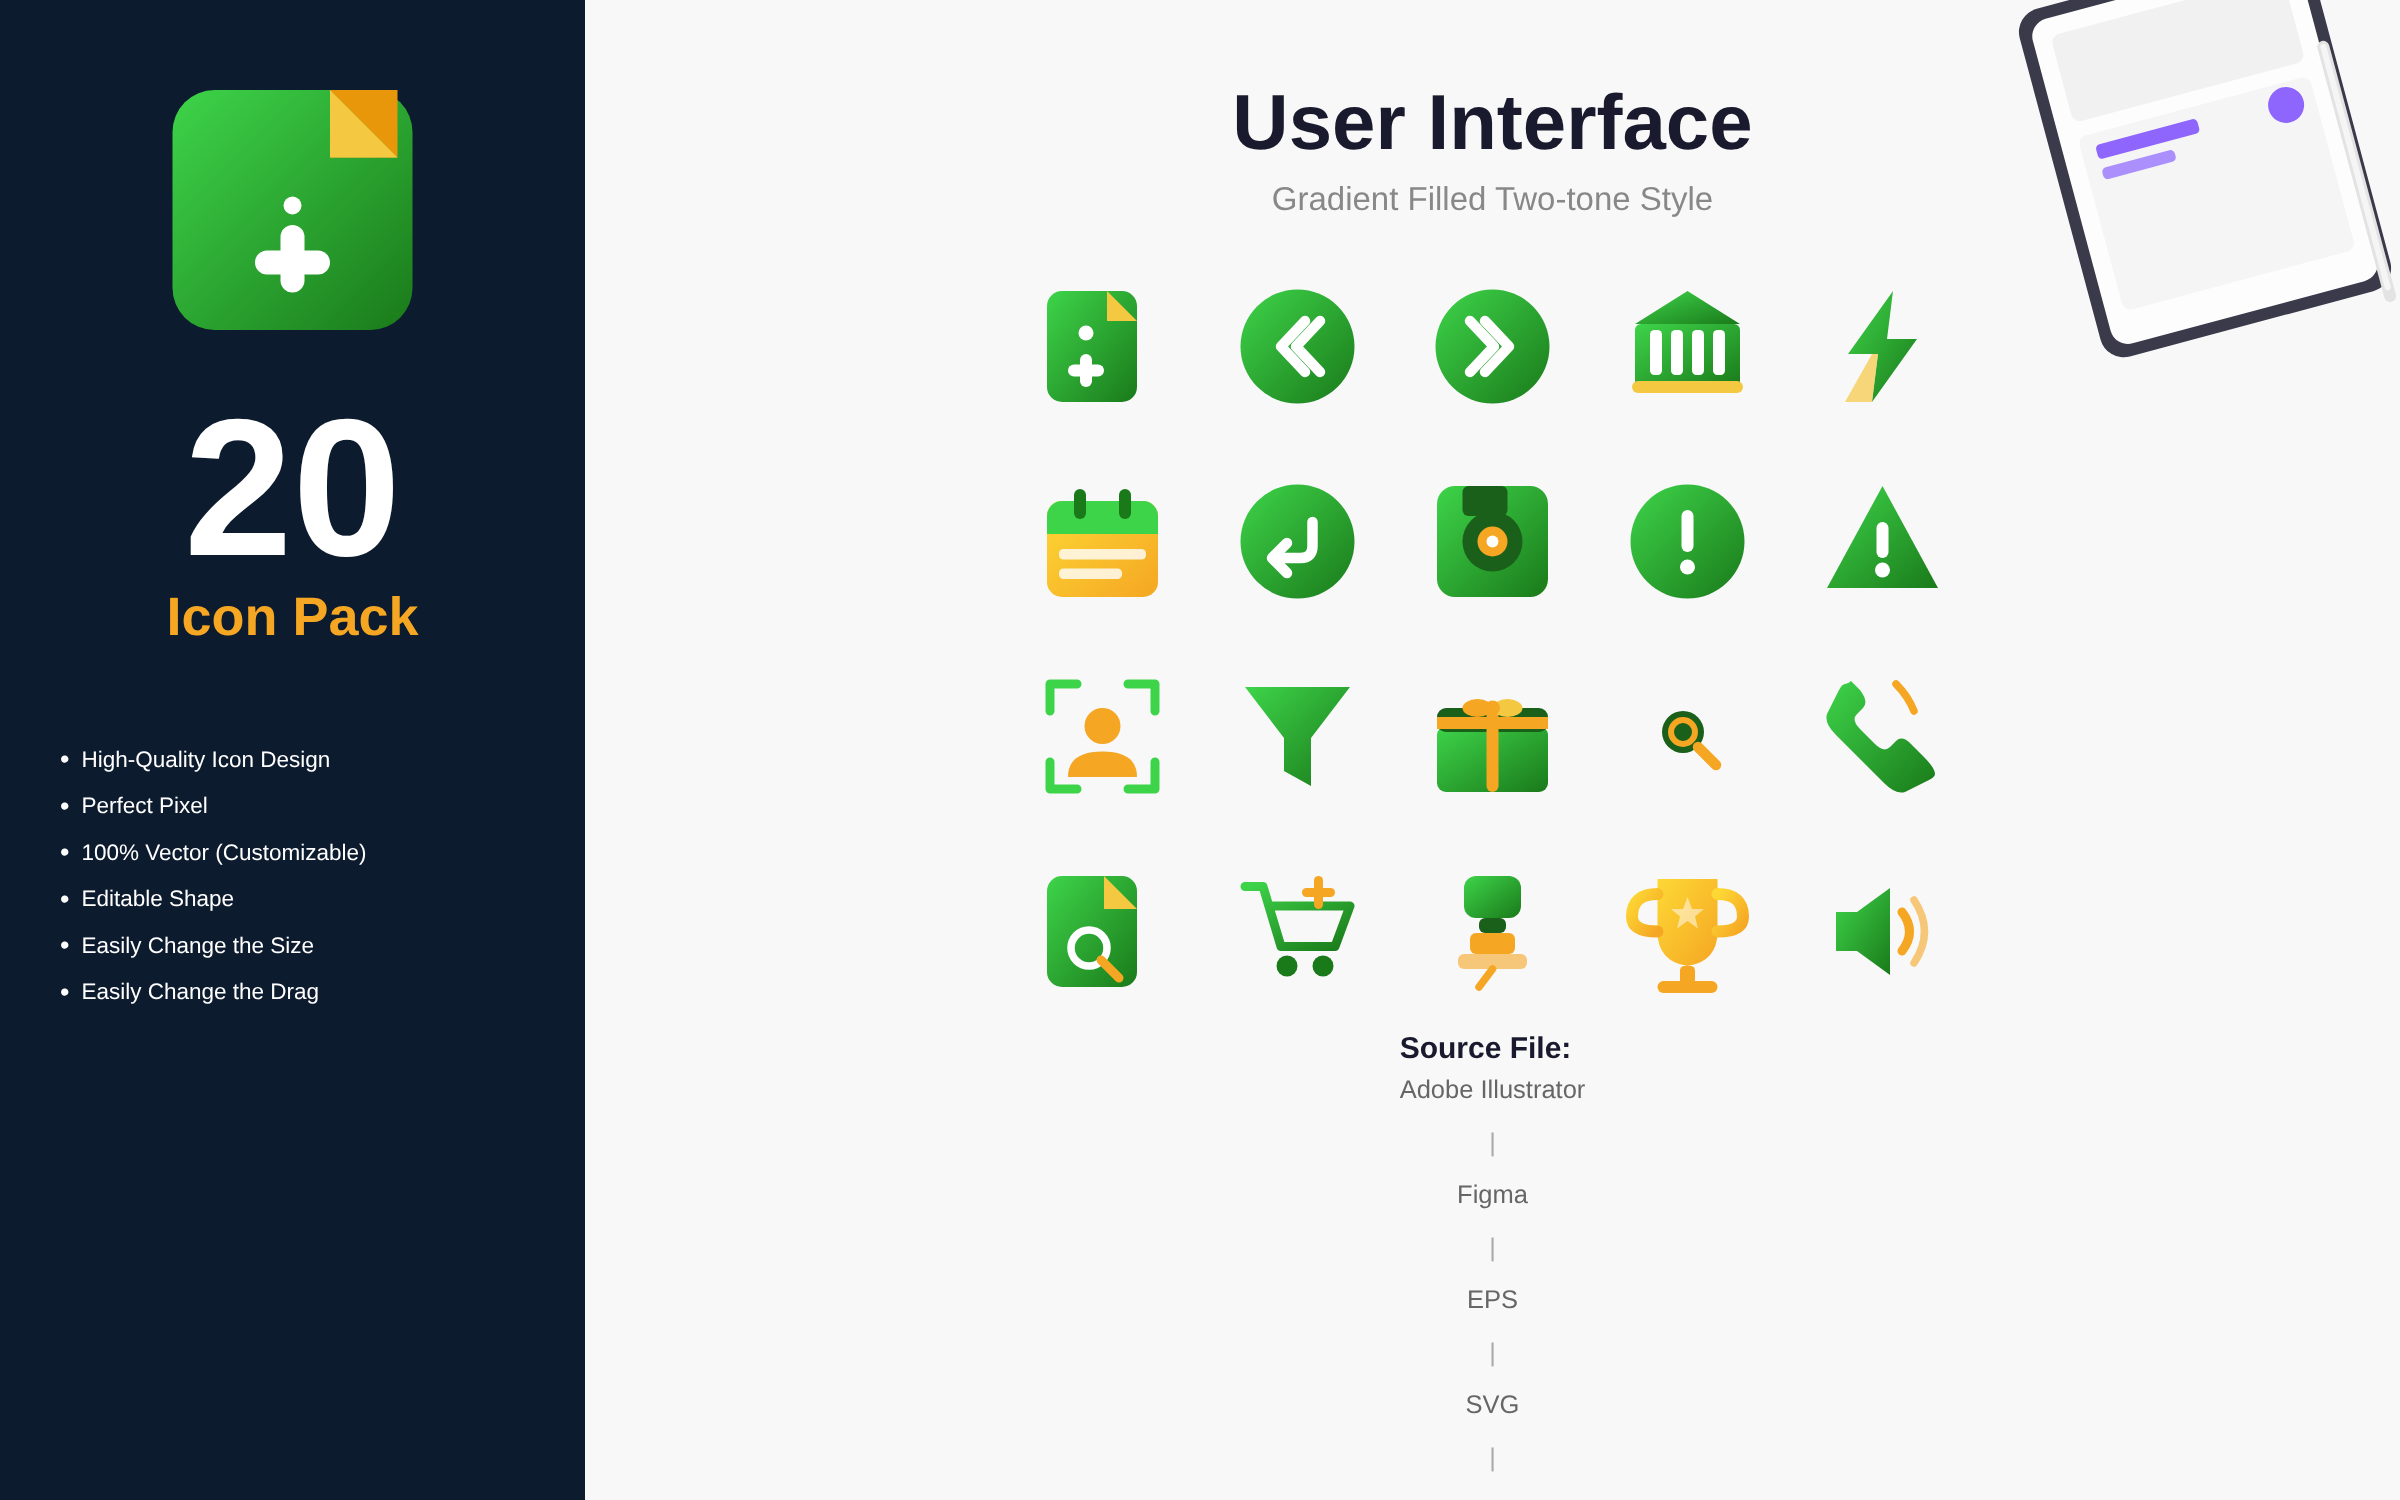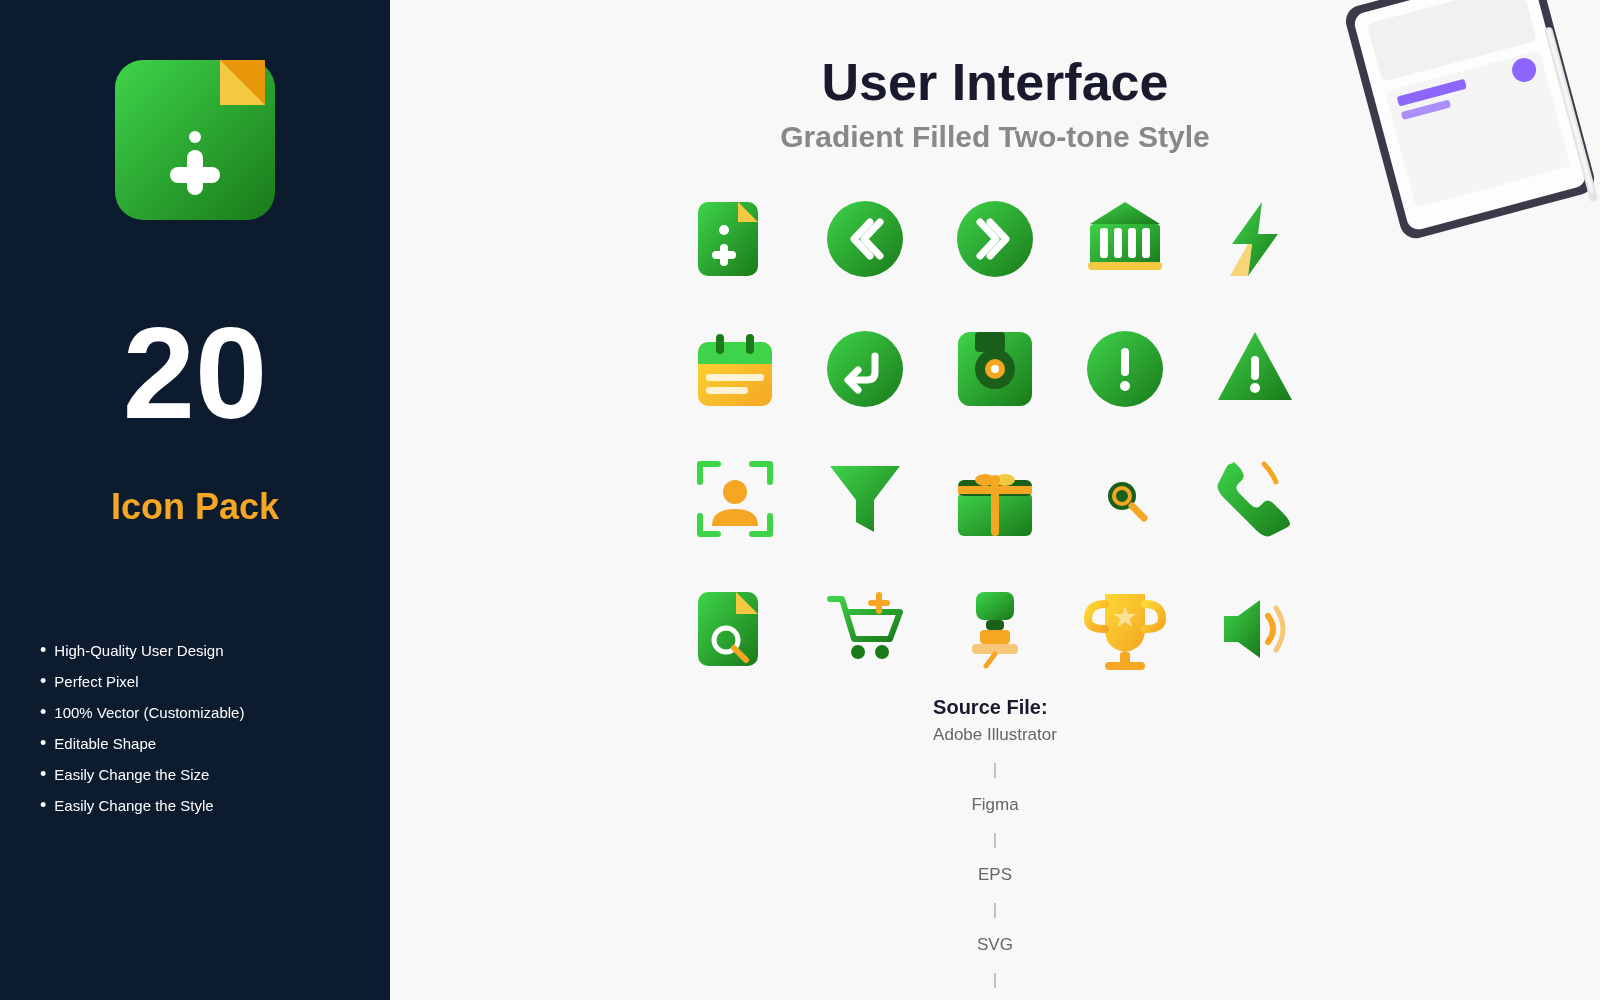--- a/index.html
+++ b/index.html
@@ -14,21 +14,20 @@
     
     .left-panel {
       width: 390px;
       min-width: 390px;
       background: #0d1b2e;
       display: flex;
       flex-direction: column;
       align-items: center;
       padding: 50px 30px 40px;
       position: relative;
-      gap: 48px;
     }
 
     .main-icon {
       width: 180px;
       height: 180px;
       margin-bottom: 30px;
     }
 
     .big-number {
       font-size: 130px;
@@ -94,23 +93,23 @@
     }
 
     .main-title {
       font-size: 52px;
       font-weight: 800;
       color: #1a1a2e;
       margin-bottom: 8px;
     }
 
     .subtitle {
-      font-size: 30px;
+      font-size: 22px;
       color: #888;
-      font-weight: 700;
+      font-weight: 400;
     }
 
     .icons-grid {
       display: grid;
       grid-template-columns: repeat(5, 110px);
       grid-template-rows: repeat(4, 110px);
       gap: 20px;
       z-index: 1;
     }
 
@@ -176,26 +175,26 @@
     <rect x="82" y="100" width="16" height="45" rx="8" fill="white"></rect>
     <rect x="65" y="117" width="50" height="16" rx="8" fill="white"></rect>
 
     <circle cx="90" cy="87" r="6" fill="white"></circle>
   </svg>
 
   <div class="big-number">20</div>
   <div class="icon-pack-label">Icon Pack</div>
 
   <ul class="features-list">
-    <li>High-Quality User Design</li>
+    <li>High-Quality Icon Design</li>
     <li>Perfect Pixel</li>
     <li>100% Vector (Customizable)</li>
     <li>Editable Shape</li>
     <li>Easily Change the Size</li>
-    <li>Easily Change the Style</li>
+    <li>Easily Change the Drag</li>
   </ul>
 </div>
 
 <div class="right-panel">
 
   <svg class="tablet-decoration" viewBox="0 0 320 280" xmlns="http://www.w3.org/2000/svg">
     <defs>
       <linearGradient id="tabletGrad" x1="0%" y1="0%" x2="100%" y2="100%">
         <stop offset="0%" style="stop-color:#e8e8e8"></stop>
         <stop offset="100%" style="stop-color:#c0c0c0"></stop>

